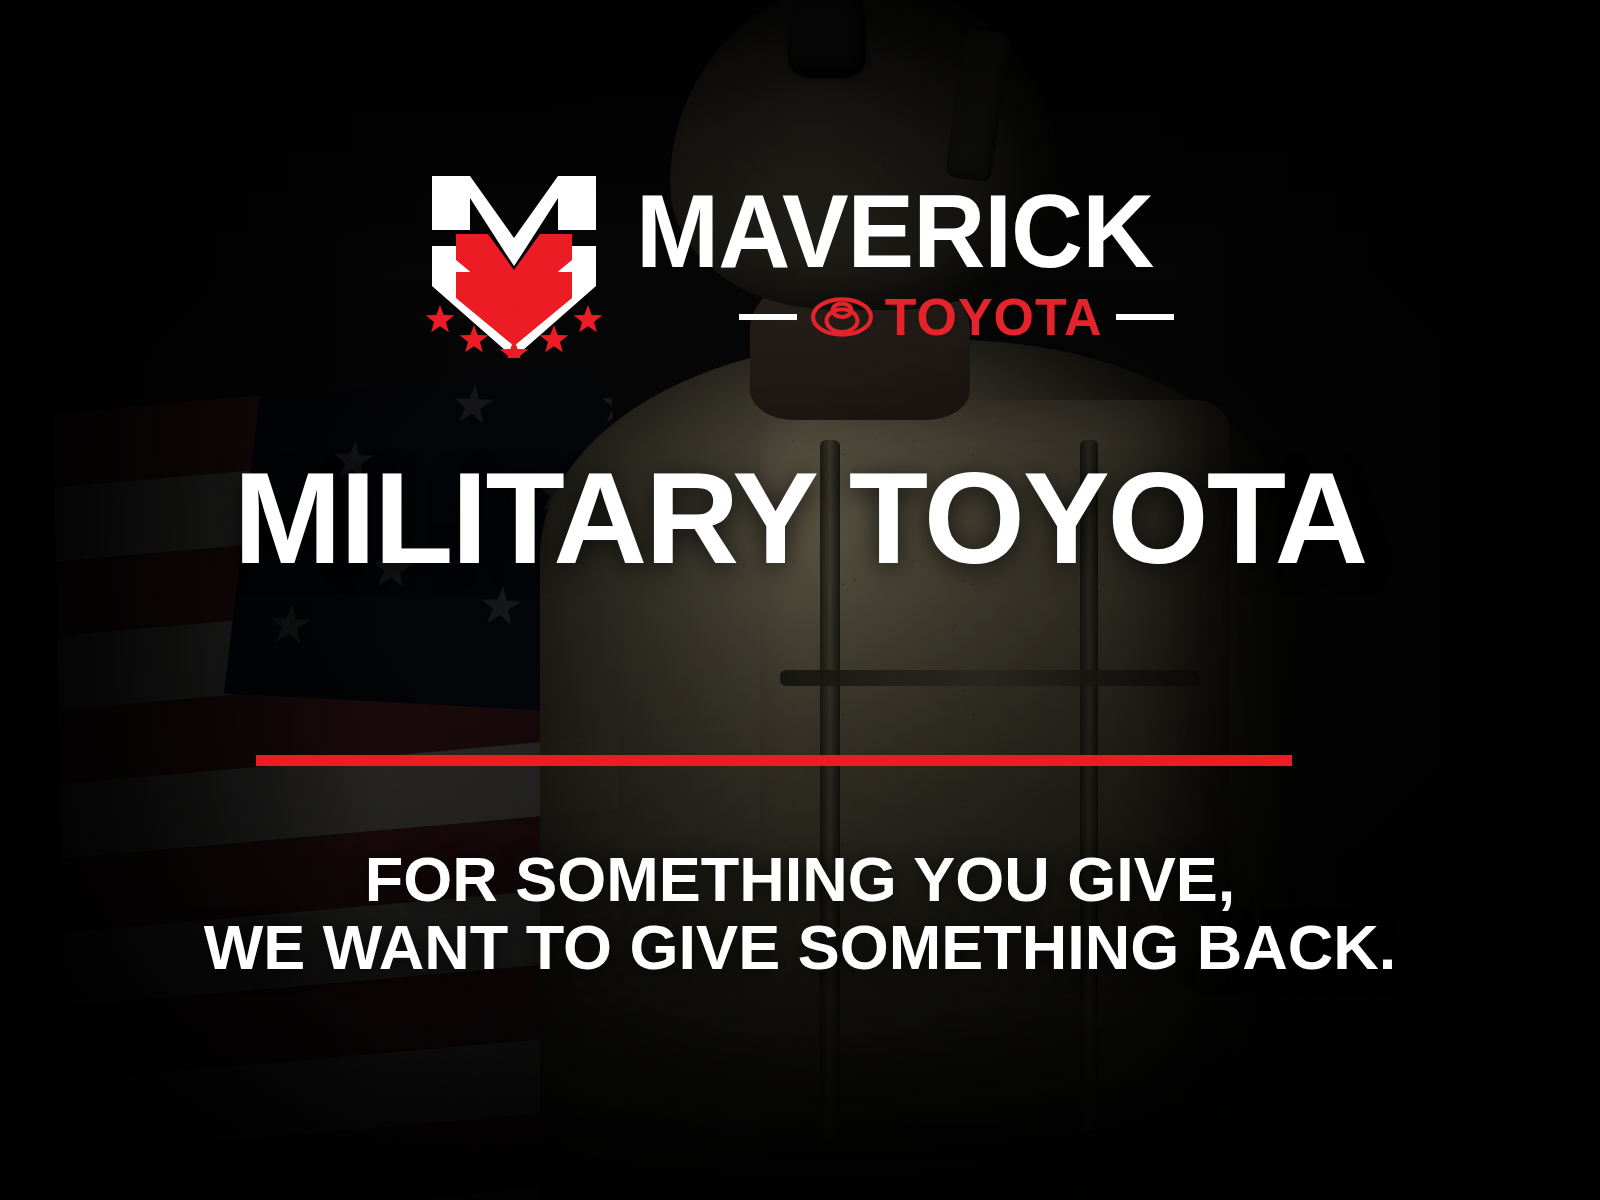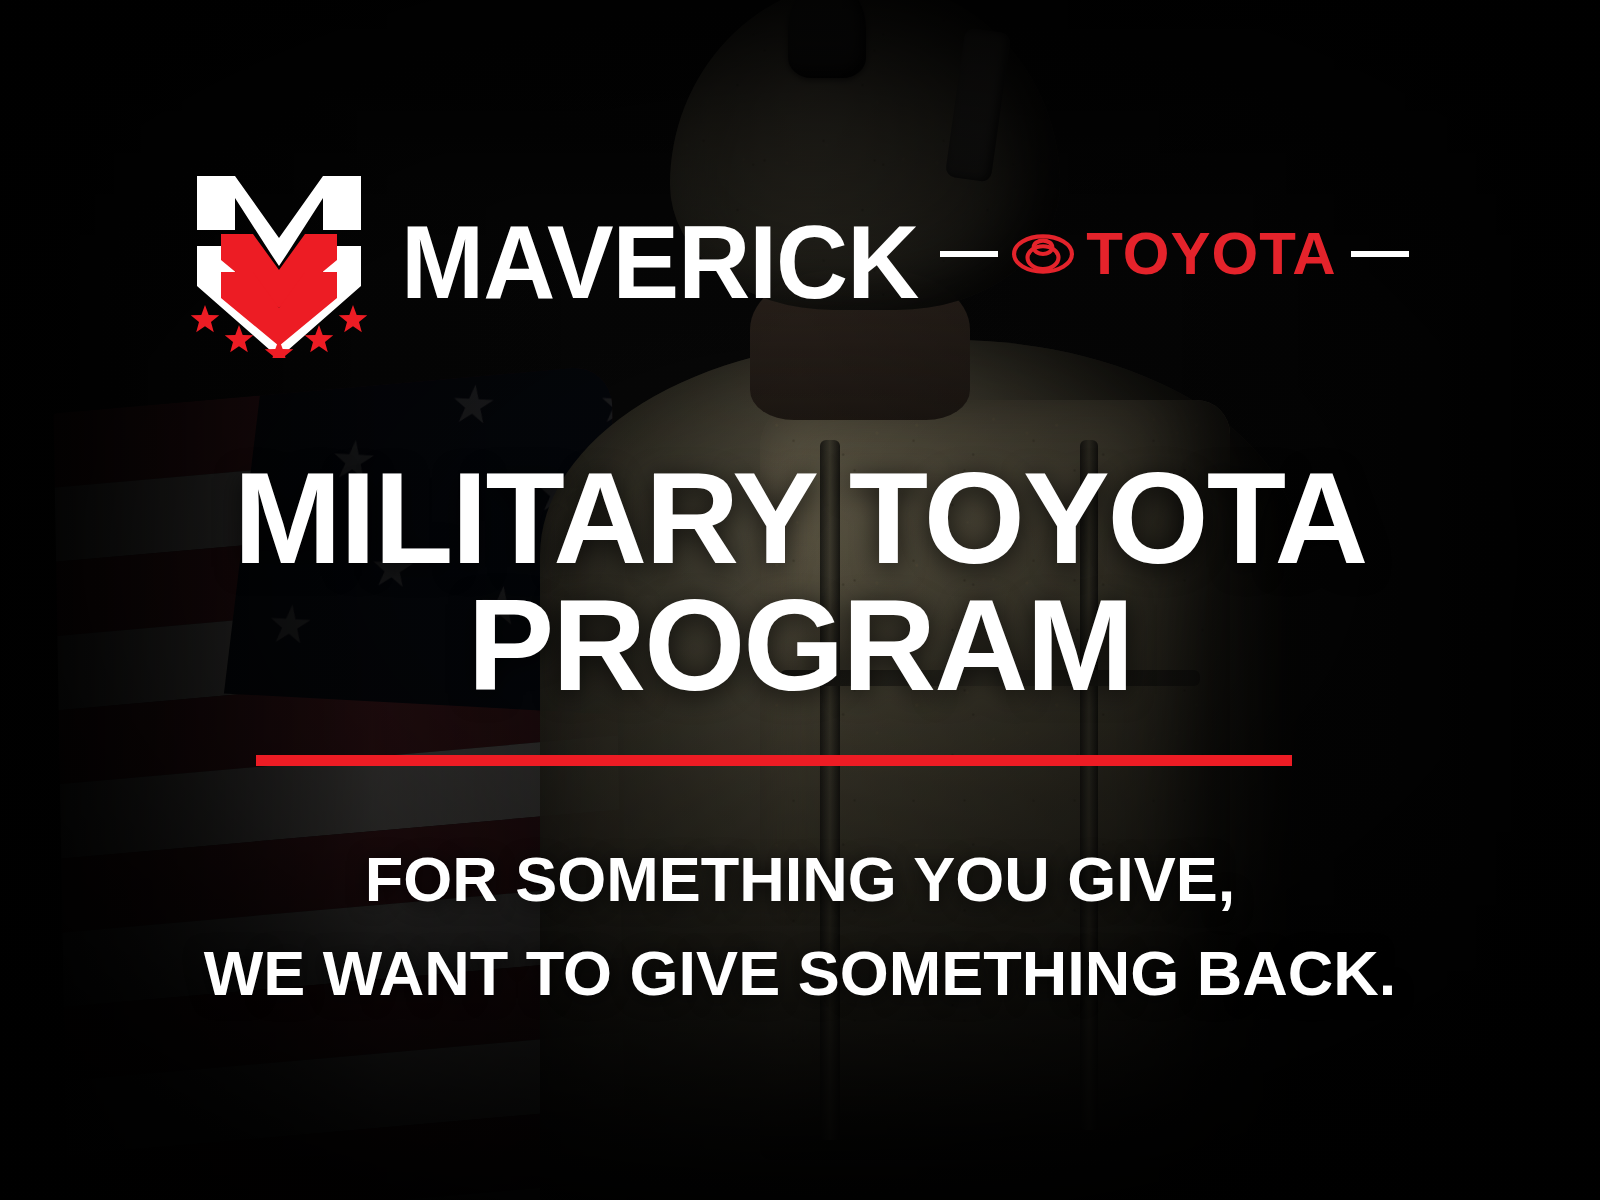--- a/index.html
+++ b/index.html
@@ -143,41 +143,41 @@
   
   .logo-lockup {
     position:absolute;
     left:0; right:0; top:168px;
     display:flex; align-items:center; justify-content:center;
     gap:34px;
   }
   .logo-mark { position:relative; width:176px; height:190px; flex:0 0 auto; }
   .logo-mark svg { display:block; width:176px; height:190px; }
 
-  .logo-words { display:flex; flex-direction:row; align-items:flex-start; }
+  .logo-words { display:flex; flex-direction:column; align-items:flex-end; }
   .brand-name {
     font-size:104px;
     line-height:.94;
     font-weight:bold;
     color:#ffffff;
     letter-spacing:-1px;
     transform:scaleX(.96);
     transform-origin:left center;
     white-space:nowrap;
   }
   .brand-sub {
     margin-top:10px;
     display:flex; align-items:center; justify-content:center;
     gap:14px;
   }
   .rule { height:6px; background:#ffffff; flex:1 1 auto; min-width:58px; }
   .toyota-group { display:flex; align-items:center; gap:12px; flex:0 0 auto; }
   .toyota-emblem { width:62px; height:42px; display:block; }
   .toyota-word {
-    font-size:60px; font-weight:bold; color:#E4232B;
+    font-size:52px; font-weight:bold; color:#E4232B;
     letter-spacing:1px; line-height:1; white-space:nowrap;
   }
 
   
   .headline {
     position:absolute; left:0; right:0; top:455px;
     text-align:center;
     color:#ffffff;
     font-weight:bold;
     font-size:130px;
@@ -198,21 +198,21 @@
   .tagline {
     position:absolute; left:0; right:0; top:845px;
     text-align:center;
     color:#ffffff;
     font-weight:bold;
     font-size:63px;
     line-height:1.08;
     letter-spacing:0px;
     text-shadow:0 3px 20px rgba(0,0,0,.8);
   }
-  .tagline .l2 { display:block;margin-top:26px; }
+  .tagline .l2 { display:block; }
 </style>
 </head>
 <body>
 
 <div class="banner">
 
   <div class="bg-layer">
 
     <div class="flag">
       <div class="flag-stripes">
@@ -291,21 +291,20 @@
             </svg>
             <span class="toyota-word">TOYOTA</span>
           </span>
           <span class="rule"></span>
         </div>
       </div>
     </div>
 
     <div class="headline">
       <span class="l1">MILITARY TOYOTA</span>
-      <span class="l2">PROGRAM</span>
     </div>
 
     <div class="divider"></div>
 
     <div class="tagline">
       <span class="l1">FOR SOMETHING YOU GIVE,</span>
       <span class="l2">WE WANT TO GIVE SOMETHING BACK.</span>
     </div>
 
   </div>

